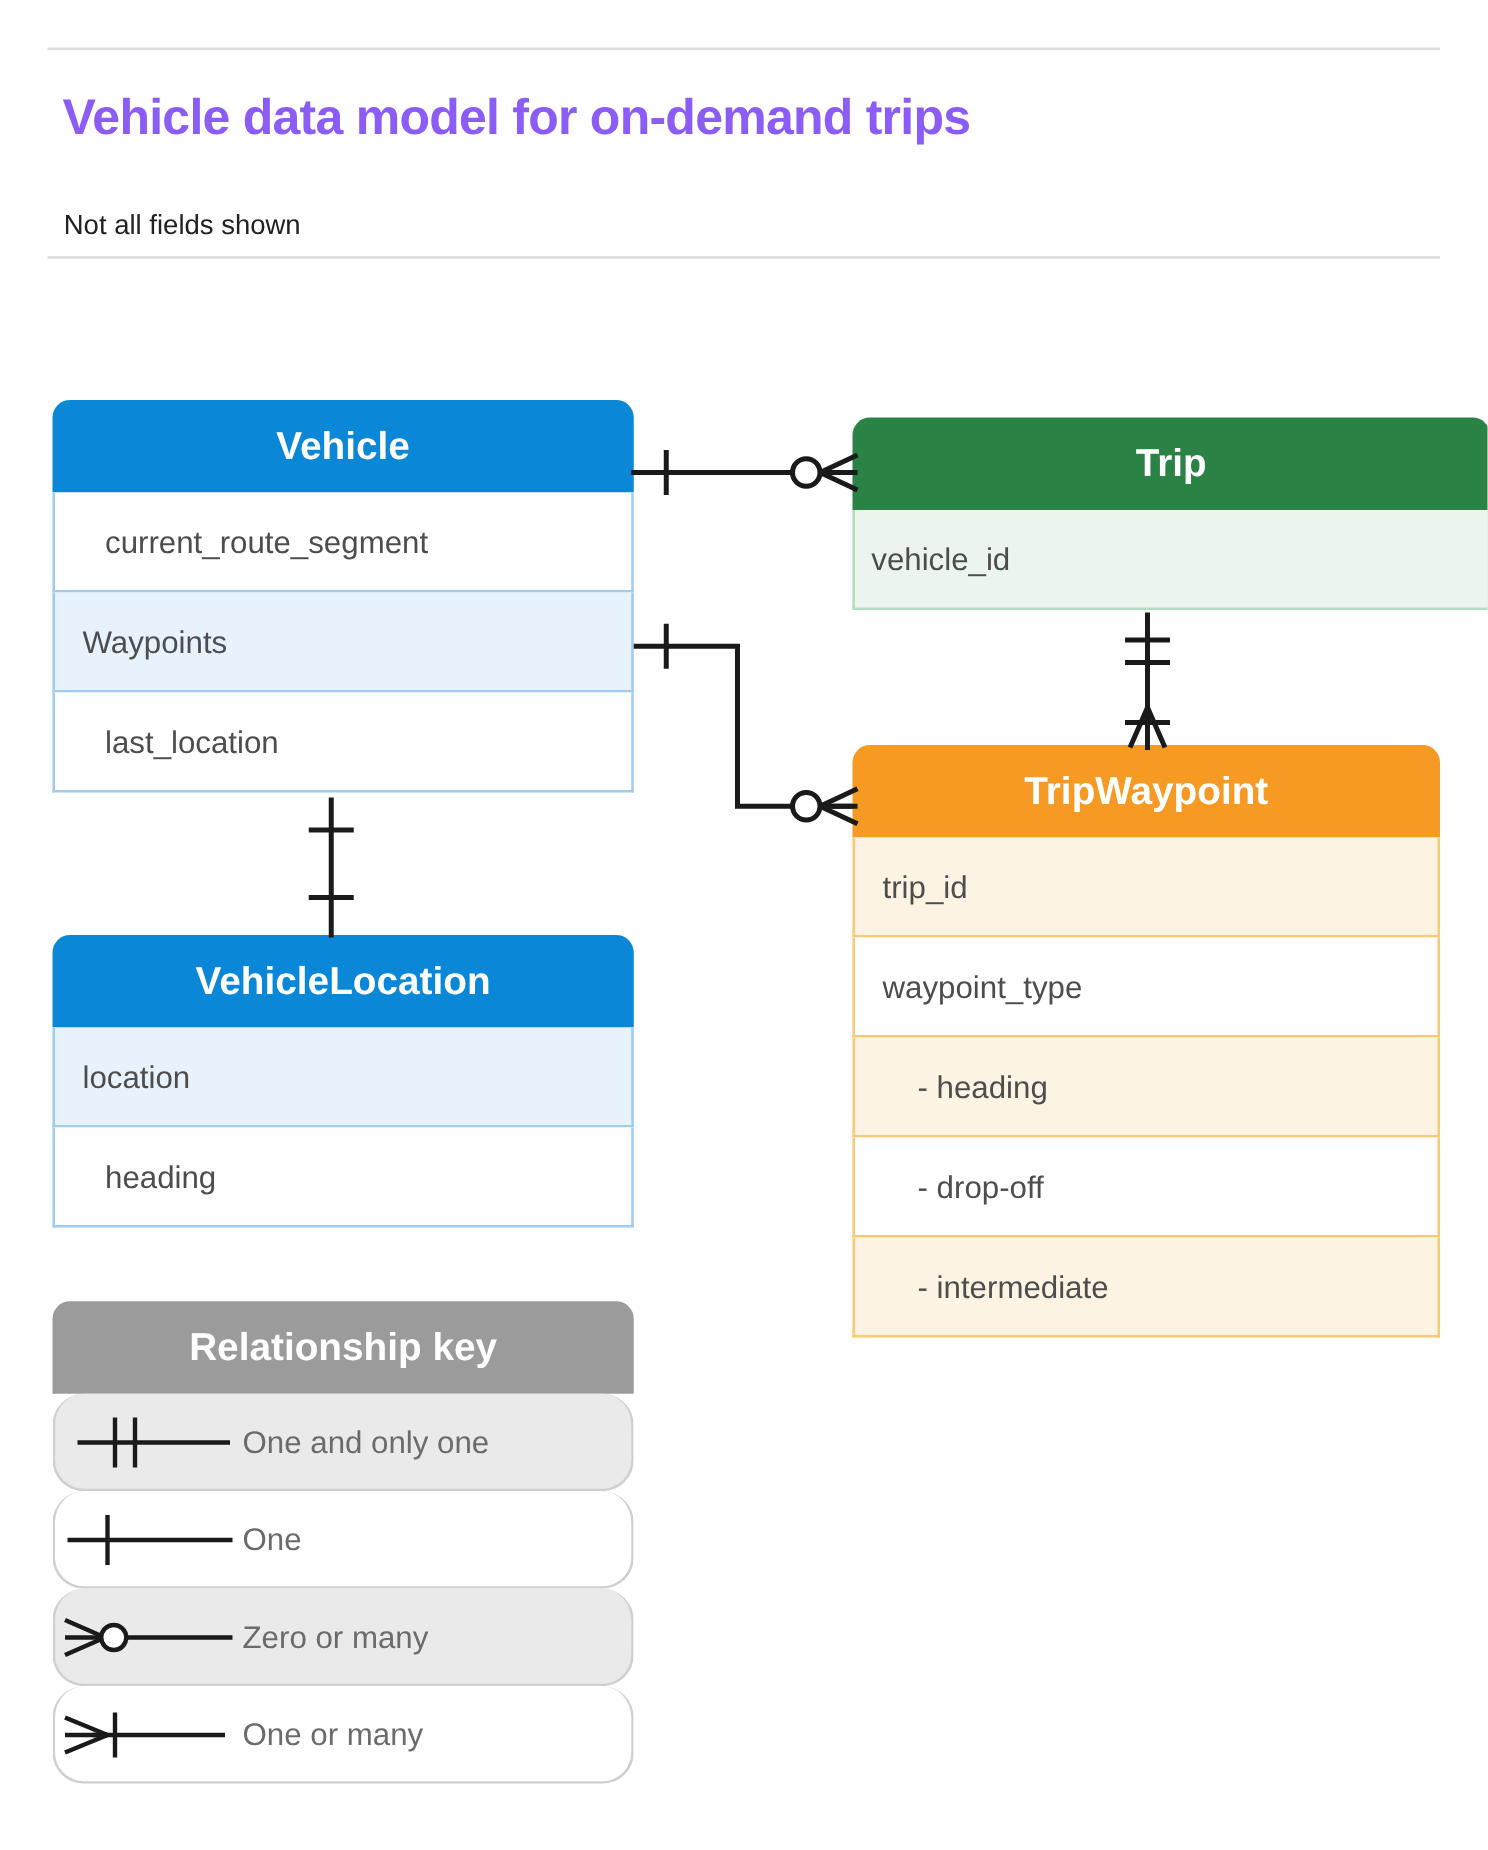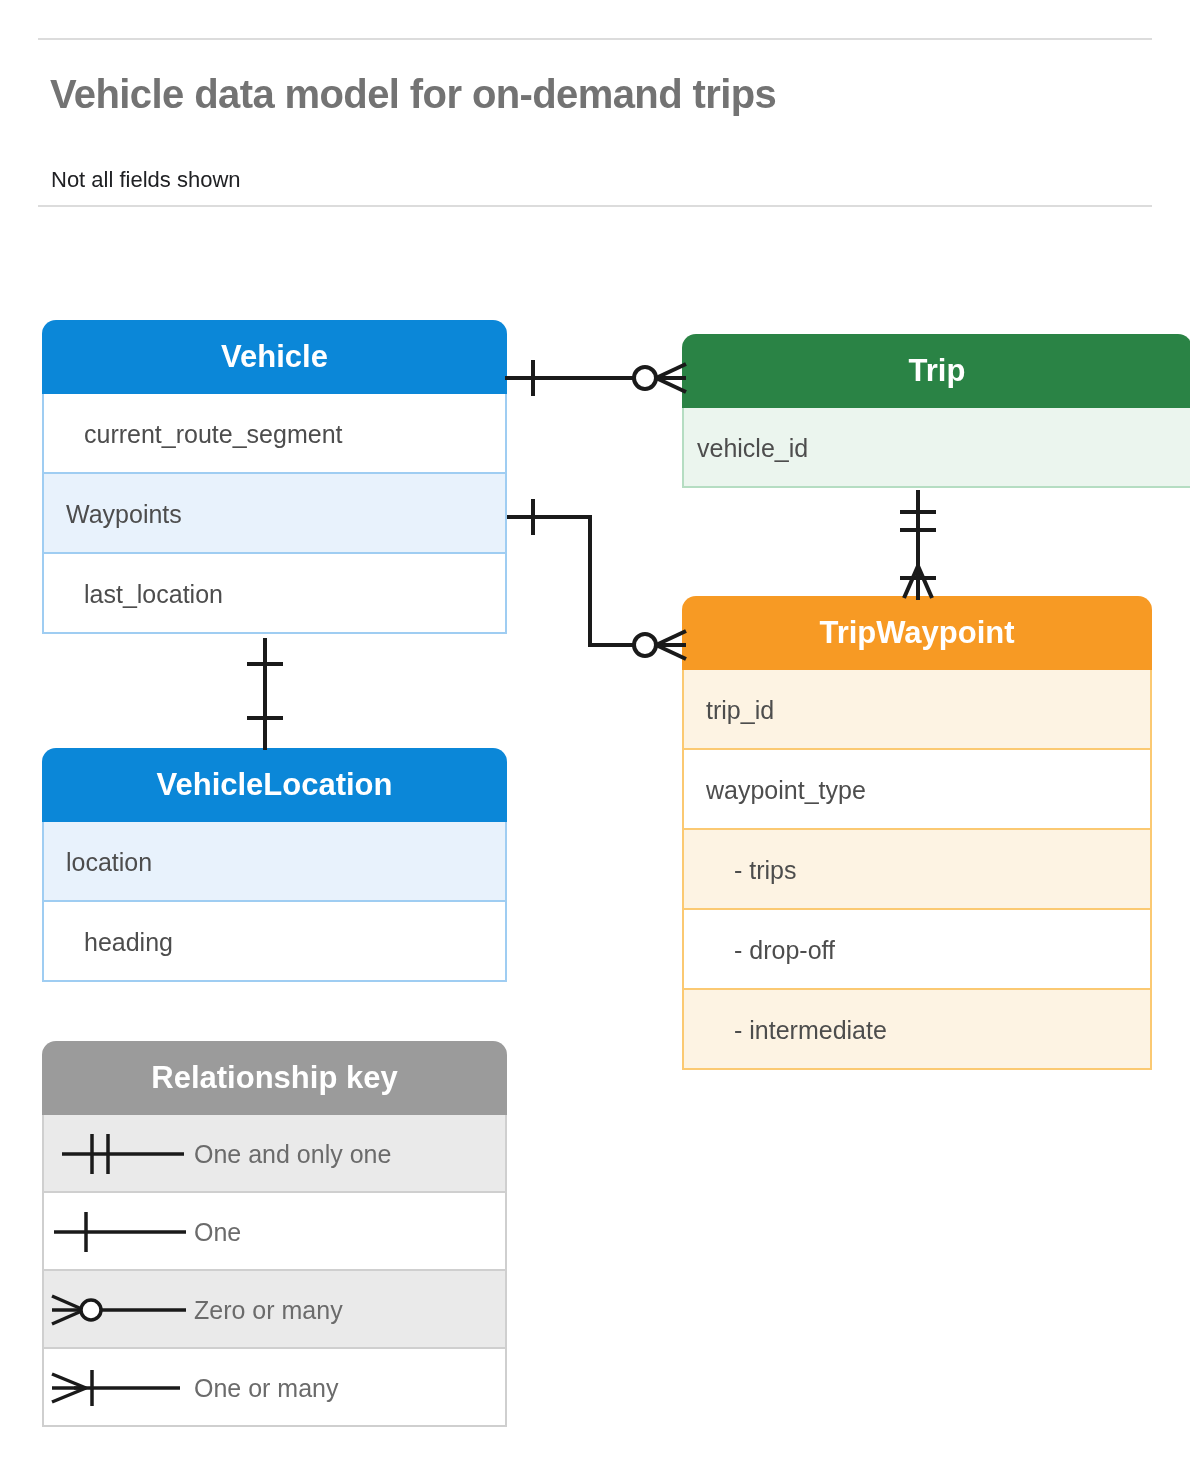--- a/index.html
+++ b/index.html
@@ -10,21 +10,21 @@
     overflow: hidden;
   }
   #page { position: relative; width: 1190px; height: 1480px; }
 
   .rule { position: absolute; left: 38px; width: 1114px; height: 2px; background: #dcdcdc; }
   #rule-top { top: 38px; }
   #rule-bottom { top: 205px; }
 
   #page-title {
     position: absolute; left: 50px; top: 72px;
-    font-size: 40px; font-weight: 700; color: #737373;
+    font-size: 40px; font-weight: 700; color: #8b5cf6;
     letter-spacing: -0.6px; white-space: nowrap;
   }
   #page-subtitle {
     position: absolute; left: 51px; top: 135px;
     font-size: 22px; font-weight: 400; color: #202124; white-space: nowrap; margin-top: 32px;
   }
 
   
   .entity { position: absolute; }
   .ent-head {
@@ -50,21 +50,21 @@
   .t-green .ent-head { background: #2a8345; }
   .t-green .ent-row  { border-color: #b5ddc2; padding-left: 13px; }
   .t-green .ent-row.odd  { background: #ebf5ee; }
   
   .t-orange .ent-head { background: #f79a24; }
   .t-orange .ent-row  { border-color: #fbc972; }
   .t-orange .ent-row.odd  { background: #fdf3e3; }
   .t-orange .ent-row.even { background: #ffffff; }
   
   .t-gray .ent-head { background: #9b9b9b; }
-  .t-gray .ent-row  { border-color: #cfcfcf; padding-left: 0; }
+  .t-gray .ent-row  { border-color: #cfcfcf; padding-left: 0; border-radius: 25px; }
   .t-gray .ent-row.odd  { background: #eaeaea; }
   .t-gray .ent-row.even { background: #ffffff; }
 
   #ent-vehicle        { left: 42px;  top: 320px; width: 465px; }
   #ent-vehiclelocation{ left: 42px;  top: 748px; width: 465px; }
   #ent-trip           { left: 682px; top: 334px; width: 510px; }
   #ent-tripwaypoint   { left: 682px; top: 596px; width: 470px; }
   #ent-legend         { left: 42px;  top: 1041px; width: 465px; }
 
   
@@ -101,21 +101,21 @@
 
   <div class="entity t-green" id="ent-trip">
     <div class="ent-head">Trip</div>
     <div class="ent-row odd">vehicle_id</div>
   </div>
 
   <div class="entity t-orange" id="ent-tripwaypoint">
     <div class="ent-head">TripWaypoint</div>
     <div class="ent-row odd">trip_id</div>
     <div class="ent-row even">waypoint_type</div>
-    <div class="ent-row odd indent">-  trips</div>
+    <div class="ent-row odd indent">-  heading</div>
     <div class="ent-row even indent">-  drop-off</div>
     <div class="ent-row odd indent">-  intermediate</div>
   </div>
 
   <div class="entity t-gray" id="ent-legend">
     <div class="ent-head">Relationship key</div>
 
     <div class="ent-row odd">
       <div class="legend-row">
         <svg class="legend-sym" viewBox="0 0 150 78">

